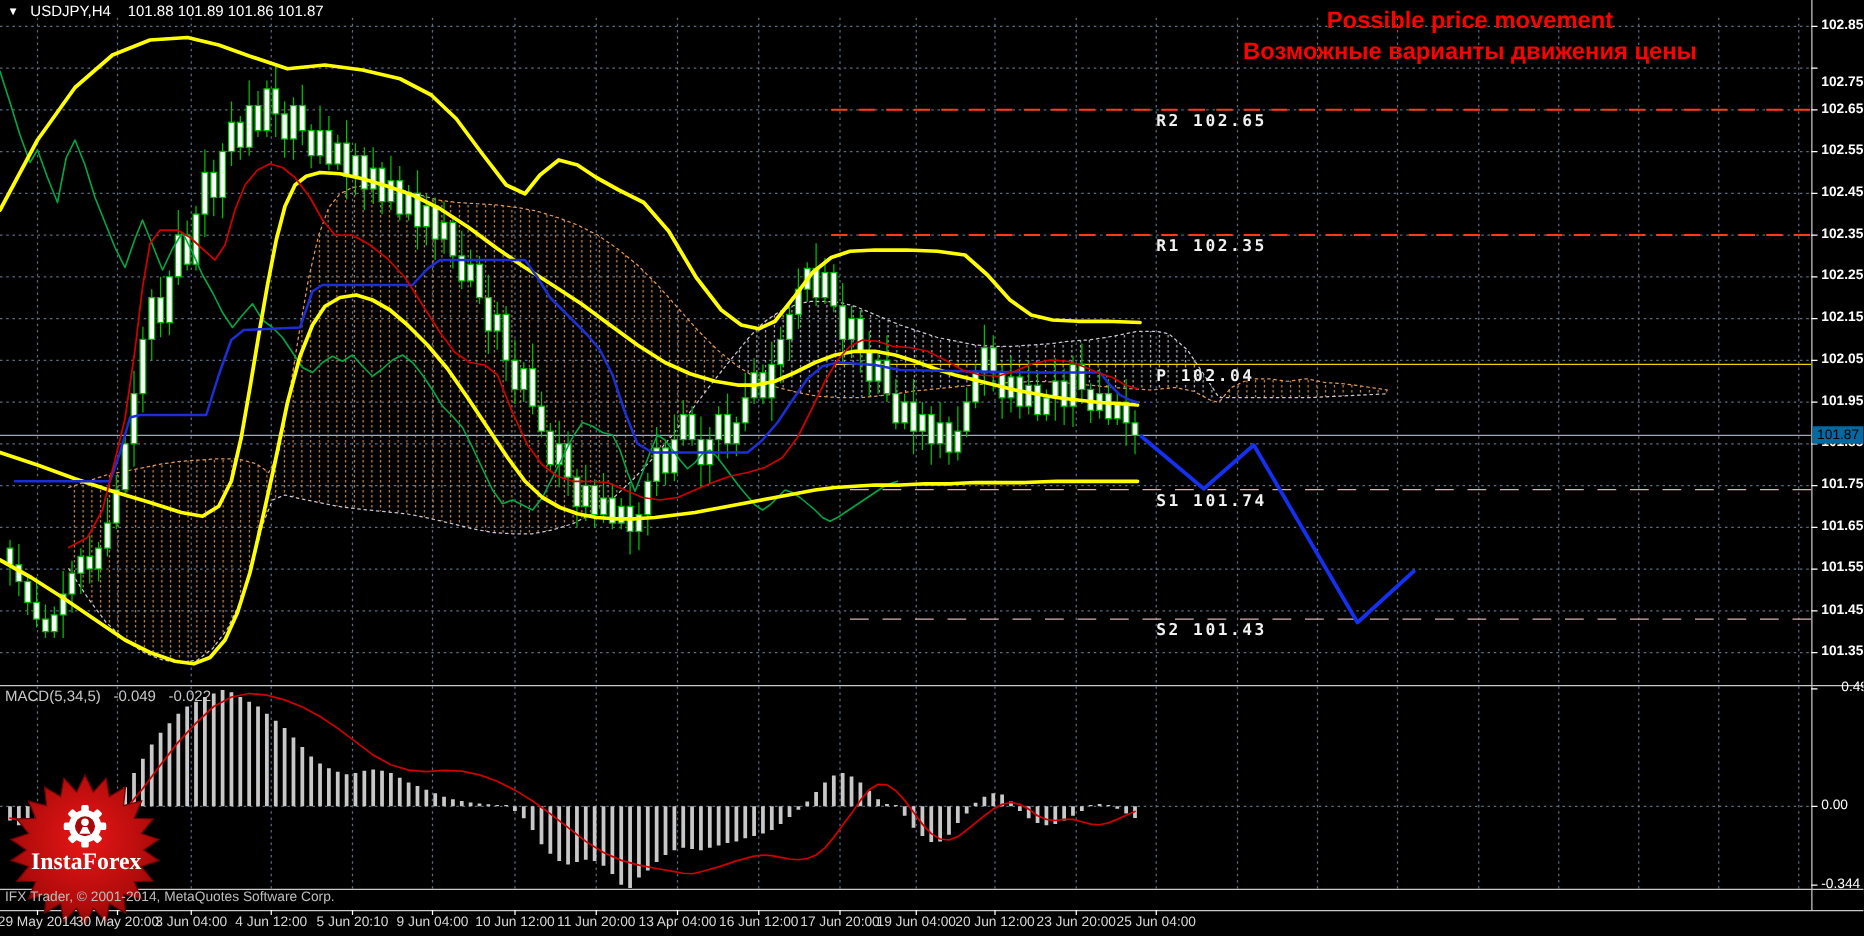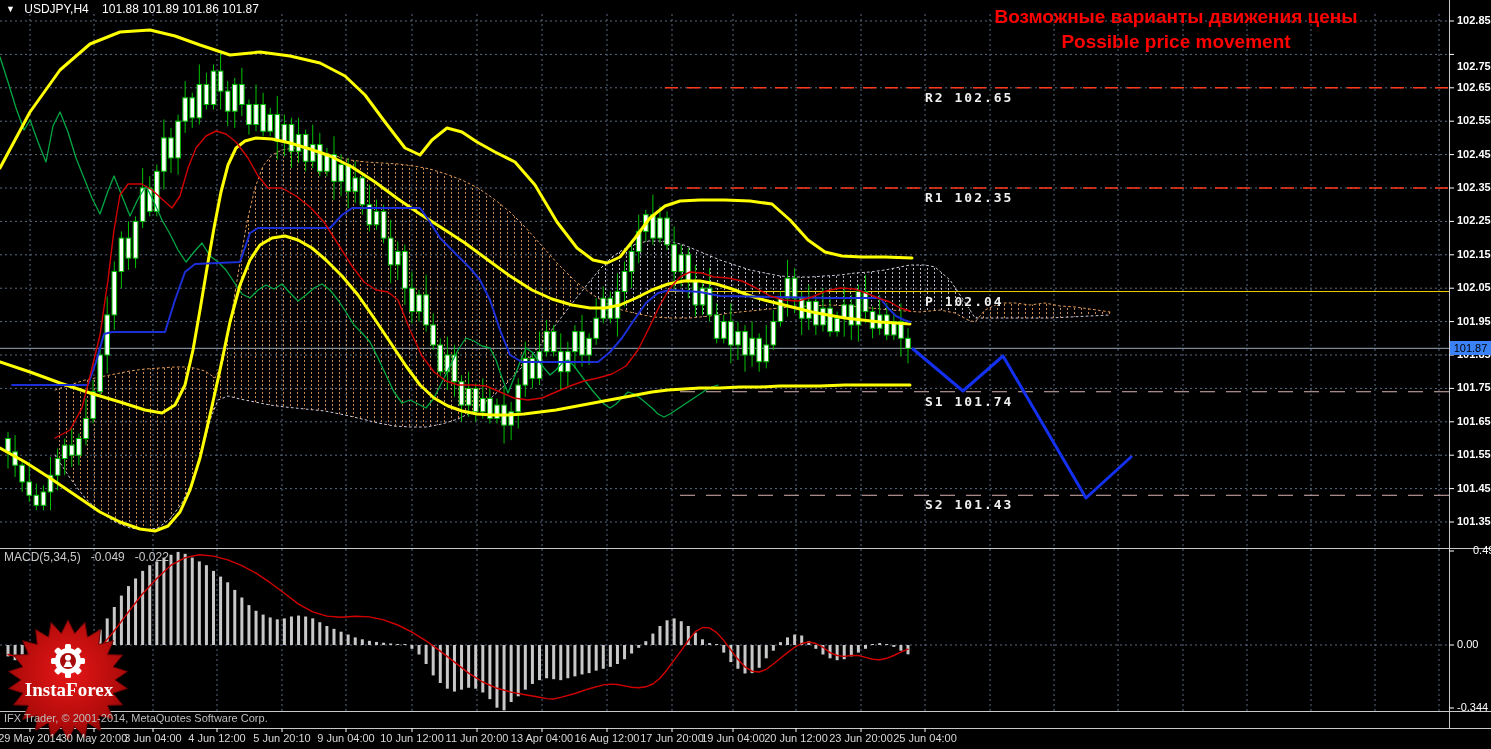--- a/index.html
+++ b/index.html
@@ -12,21 +12,21 @@
   .title-bar .tri{display:inline-block;font-size:9px;color:#fff;margin-right:6px;vertical-align:1px;}
   .annotation{left:960px;top:4px;width:432px;text-align:center;z-index:3;
       color:#FF0000;font-weight:bold;font-size:19px;line-height:25px;white-space:nowrap;}
   .pivot-label{color:#F0F0F0;font-family:"DejaVu Sans Mono",monospace;font-weight:bold;
       font-size:13px;letter-spacing:2px;z-index:3;text-shadow:1px 1px 0 #000;white-space:nowrap;}
   .price-label{color:#fff;font-size:11px;z-index:3;white-space:nowrap;font-weight:bold;}
   .macd-axis-label{color:#fff;font-size:11px;z-index:3;white-space:nowrap;}
   .time-label{color:#D8D8D8;font-size:11px;z-index:3;white-space:nowrap;transform:translateX(-50%);}
   .macd-title{left:4px;top:550px;color:#C8C8C8;font-size:12px;z-index:3;white-space:nowrap;}
   .copyright{left:4px;top:712px;color:#BEBEBE;font-size:11px;z-index:4;white-space:nowrap;}
-  .badge{left:1450px;width:41px;height:14px;background:#3b82f6;color:#000;font-size:11px;
+  .badge{left:1450px;width:41px;height:14px;background:#0369a1;color:#000;font-size:11px;
       line-height:14px;text-align:center;z-index:4;}
   .logo-text{left:6px;top:679px;width:126px;text-align:center;z-index:3;color:#fff;
       font-family:"Liberation Serif",serif;font-weight:bold;font-size:19px;}
   #price-axis-zone{left:1449px;top:0;width:42px;height:728px;z-index:2;}
   #time-axis-zone{left:0;top:728px;width:1491px;height:21px;z-index:2;}
 </style>
 </head>
 <body>
 
 <div id="stage">
@@ -585,22 +585,22 @@
   <div class="abs logo-text">InstaForex</div>
 
   <div class="abs title-bar">
     <span class="tri">▼</span>
     <span>USDJPY,H4</span>
     <span>&nbsp;&nbsp;</span>
     <span>101.88 101.89 101.86 101.87</span>
   </div>
 
   <div class="abs annotation">
+    <div>Possible price movement</div>
     <div>Возможные варианты движения цены</div>
-    <div>Possible price movement</div>
   </div>
 
   <div class="abs macd-title">
     <span>MACD(5,34,5)</span>
     <span>&nbsp;</span>
     <span>-0.049</span>
     <span>&nbsp;</span>
     <span>-0.022</span>
   </div>
 
@@ -632,21 +632,21 @@
   <div class="abs" id="time-axis-zone">
       <div class="abs time-label" style="left: 30px; top: 4px;">29 May 2014</div>
       <div class="abs time-label" style="left: 94px; top: 4px;">30 May 20:00</div>
       <div class="abs time-label" style="left: 153px; top: 4px;">3 Jun 04:00</div>
       <div class="abs time-label" style="left: 217px; top: 4px;">4 Jun 12:00</div>
       <div class="abs time-label" style="left: 282px; top: 4px;">5 Jun 20:10</div>
       <div class="abs time-label" style="left: 346px; top: 4px;">9 Jun 04:00</div>
       <div class="abs time-label" style="left: 412px; top: 4px;">10 Jun 12:00</div>
       <div class="abs time-label" style="left: 477px; top: 4px;">11 Jun 20:00</div>
       <div class="abs time-label" style="left: 542px; top: 4px;">13 Apr 04:00</div>
-      <div class="abs time-label" style="left: 607px; top: 4px;">16 Aug 12:00</div>
+      <div class="abs time-label" style="left: 607px; top: 4px;">16 Jun 12:00</div>
       <div class="abs time-label" style="left: 672px; top: 4px;">17 Jun 20:00</div>
       <div class="abs time-label" style="left: 733px; top: 4px;">19 Jun 04:00</div>
       <div class="abs time-label" style="left: 796px; top: 4px;">20 Jun 12:00</div>
       <div class="abs time-label" style="left: 861px; top: 4px;">23 Jun 20:00</div>
       <div class="abs time-label" style="left: 925px; top: 4px;">25 Jun 04:00</div>
     </div>
   <div id="pivot-labels">
       <div class="abs pivot-label" style="left: 925px; top: 89.8px;">R2 102.65</div>
       <div class="abs pivot-label" style="left: 925px; top: 190px;">R1 102.35</div>
       <div class="abs pivot-label" style="left: 925px; top: 293.54px;">P 102.04</div>

